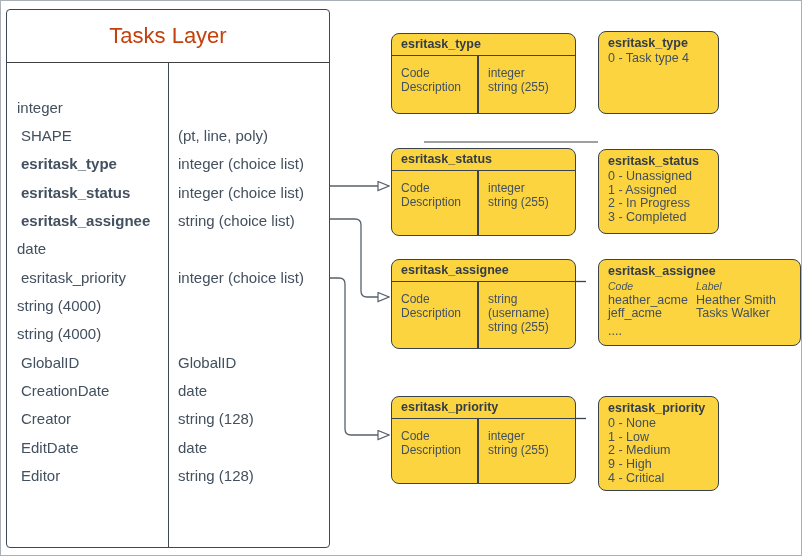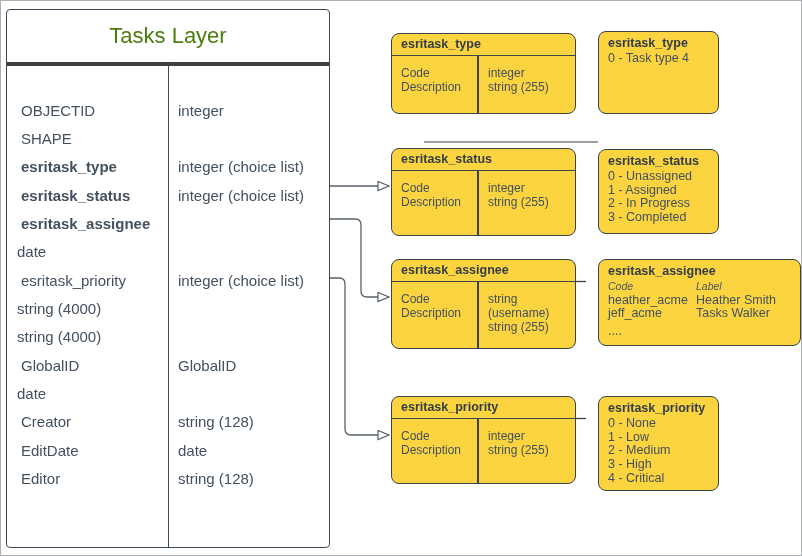--- a/index.html
+++ b/index.html
@@ -3,21 +3,21 @@
 <meta charset="utf-8">
 <style>
   html,body{margin:0;padding:0;background:#ffffff;}
   body{font-family:"Liberation Sans","DejaVu Sans",sans-serif;color:#42505f;}
   #canvas{position:relative;width:800px;height:554px;border:1px solid #a9b0b8;background:#ffffff;overflow:hidden;}
 
   
   .entity{position:absolute;left:5px;top:8px;width:324px;height:539px;
           border:1px solid #3b4856;border-radius:4px;background:#ffffff;box-sizing:border-box;}
   .entity-title{height:52px;display:flex;align-items:center;justify-content:center;
-                font-size:22px;color:#4d7c0f;border-bottom:4px solid #404040;}
+                font-size:22px;color:#c2410c;border-bottom:1px solid #404040;}
   .entity-coldivider{position:absolute;left:161px;top:52px;bottom:0;width:1px;background:#3b4856;}
   .entity-body{padding-top:30px;}
   .trow{display:grid;grid-template-columns:161px 1fr;height:28.35px;align-items:center;font-size:15px;}
   .trow .name{padding-left:14px;}
   .trow .type{padding-left:10px;}
   .trow.bold .name{font-weight:bold;}
 
   
   .schema-box{position:absolute;width:185px;background:#fcd440;border:1.5px solid #3a4349;
               border-radius:8px;box-sizing:border-box;overflow:hidden;}
@@ -43,55 +43,57 @@
 </head>
 <body>
 
 <div id="canvas">
 
   <div class="entity">
     <div class="entity-title">Tasks Layer</div>
     <div class="entity-coldivider"></div>
     <div class="entity-body">
       <div class="trow">
-        <div class="name">OBJECTID</div>
         <div class="type">integer</div>
       </div>
       <div class="trow">
         <div class="name">SHAPE</div>
+        <div class="type">(pt, line, poly)</div>
       </div>
       <div class="trow bold">
         <div class="name">esritask_type</div>
         <div class="type">integer (choice list)</div>
       </div>
       <div class="trow bold">
         <div class="name">esritask_status</div>
         <div class="type">integer (choice list)</div>
       </div>
       <div class="trow bold">
         <div class="name">esritask_assignee</div>
+        <div class="type">string (choice list)</div>
       </div>
       <div class="trow">
         <div class="type">date</div>
       </div>
       <div class="trow">
         <div class="name">esritask_priority</div>
         <div class="type">integer (choice list)</div>
       </div>
       <div class="trow">
         <div class="type">string (4000)</div>
       </div>
       <div class="trow">
         <div class="type">string (4000)</div>
       </div>
       <div class="trow">
         <div class="name">GlobalID</div>
         <div class="type">GlobalID</div>
       </div>
       <div class="trow">
+        <div class="name">CreationDate</div>
         <div class="type">date</div>
       </div>
       <div class="trow">
         <div class="name">Creator</div>
         <div class="type">string (128)</div>
       </div>
       <div class="trow">
         <div class="name">EditDate</div>
         <div class="type">date</div>
       </div>
@@ -186,21 +188,21 @@
       <div>Tasks Walker</div>
     </div>
     <div class="vellipsis">....</div>
   </div>
 
   <div class="value-box" style="left:597px;top:395px;width:121px;height:95px">
     <div class="vtitle">esritask_priority</div>
     <div>0 - None</div>
     <div>1 - Low</div>
     <div>2 - Medium</div>
-    <div>3 - High</div>
+    <div>9 - High</div>
     <div>4 - Critical</div>
   </div>
 
   <svg id="connectors" viewBox="0 0 800 554" xmlns="http://www.w3.org/2000/svg">
     <defs>
       <marker id="openArrow" markerWidth="13" markerHeight="11" viewBox="0 0 13 11" refX="12" refY="5.5" orient="auto" markerUnits="userSpaceOnUse">
         <path d="M1,1 L12,5.5 L1,10 Z" fill="#ffffff" stroke="#57616b" stroke-width="1.2"></path>
       </marker>
     </defs>
 

